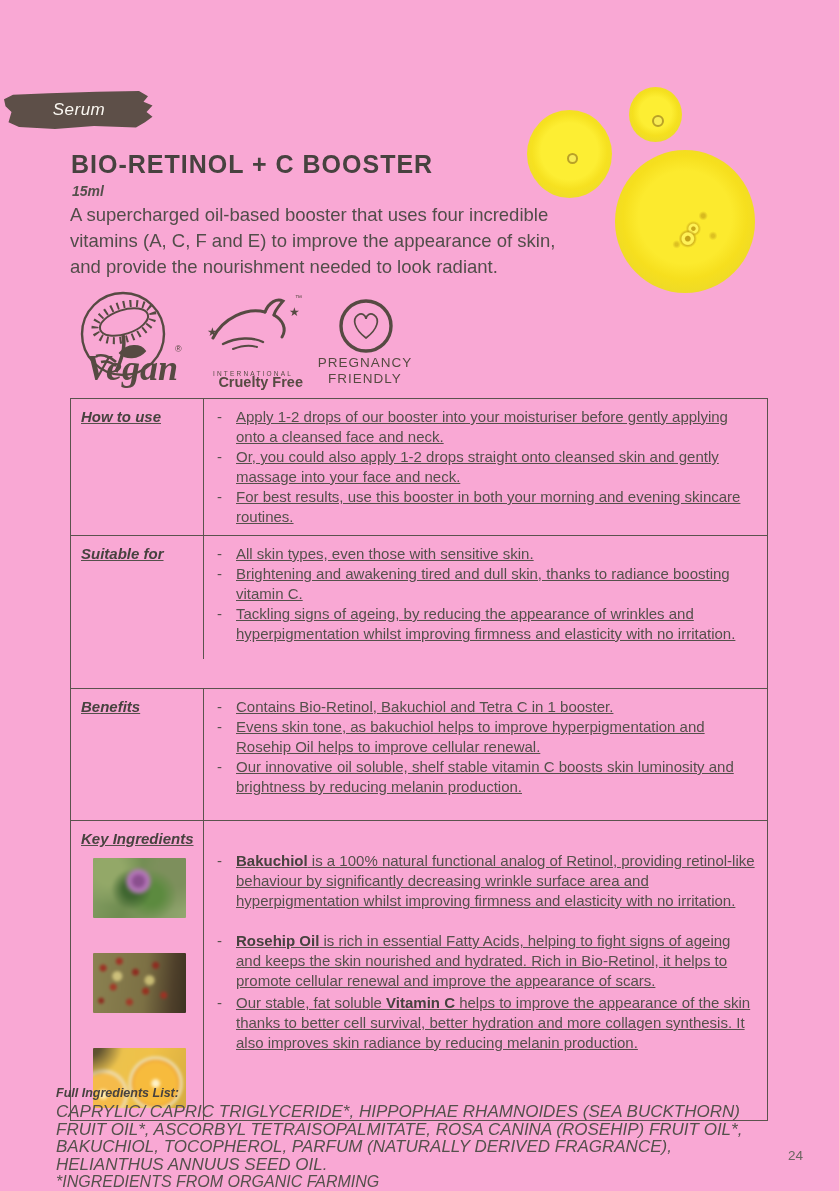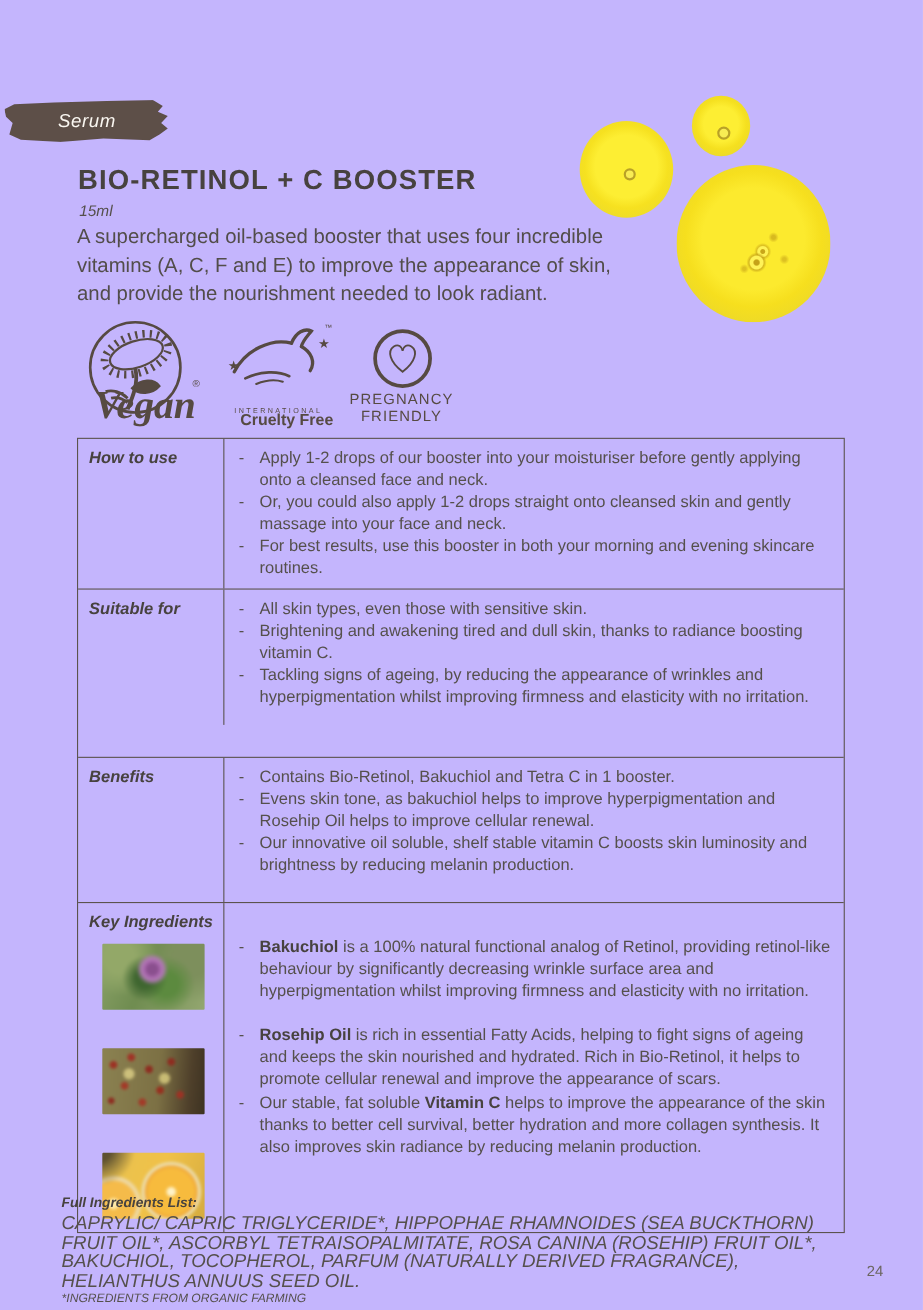--- a/index.html
+++ b/index.html
@@ -1,37 +1,37 @@
 <!DOCTYPE html>
 <html><head>
 <meta charset="utf-8">
 <style>
   * { margin:0; padding:0; box-sizing:border-box; }
   html,body { background:#e9e6e0; }
   .page {
     position:relative; width:839px; height:1191px; margin:0 auto;
-    background:#c4b5fd; overflow:hidden;
+    background:#f9a8d4; overflow:hidden;
     font-family:"Liberation Sans", sans-serif; color:#55504C;
   }
 
   
   .badge {
     position:absolute; left:4px; top:91px; width:150px; height:38px;
     background:#5D4F48;
     clip-path:polygon(0% 22%, 6% 10%, 30% 6%, 62% 2%, 90% 0%, 96% 14%, 93% 28%, 99% 38%, 95% 55%, 99% 68%, 94% 82%, 88% 96%, 60% 92%, 34% 100%, 10% 95%, 3% 82%, 5% 55%, 1% 40%);
     display:flex; align-items:center; justify-content:center;
   }
   .badge span { color:#FAF7F1; font-style:italic; font-size:17px; letter-spacing:.5px; }
 
   
   .title {
     position:absolute; left:71px; top:150px;
     font-size:25px; font-weight:bold; letter-spacing:1px; color:#47423F;
   }
-  .volume { position:absolute; left:72px; top:183px; font-style:italic; font-size:14px; color:#55504C; }
+  .volume { position:absolute; left:72px; top:183px; font-style:italic; font-size:14px; color:#55504C;font-weight:bold; }
   .description { position:absolute; left:70px; top:202px; width:520px; font-size:18.5px; line-height:26px; color:#524D4A; }
 
   
   .droplet { position:absolute; border-radius:50%; filter:blur(.5px); }
   .droplet-medium {
     left:527px; top:110px; width:85px; height:88px;
     background:radial-gradient(circle at 50% 47%, #fdee33 0 45%, #f6e120 60%, #efdd28 74%, #d6cd45 87%, #e0da72 94%, rgba(240,238,200,0) 100%);
   }
   .droplet-medium::after {
     content:""; position:absolute; left:47%; top:49%; width:7px; height:7px; border-radius:50%;
@@ -60,20 +60,21 @@
   .logos { position:absolute; left:0; top:0; }
   .logo-svg { position:absolute; }
   .cf-label { position:absolute; left:203px; top:352px; width:100px; text-align:right; font-weight:bold; font-size:14.5px; color:#564A42;margin-top:22px; }
   .cf-sublabel { position:absolute; left:203px; top:370px; width:100px; text-align:center; font-size:6.5px; letter-spacing:2.2px; color:#564A42; }
   .pf-label { position:absolute; left:313px; top:355px; width:104px; text-align:center; font-size:13.5px; letter-spacing:1px; color:#564A42; line-height:15.5px; }
 
   
   .info-table {
     position:absolute; left:70px; top:398px; width:698px;
     border:1px solid #5B534E;
+    text-decoration:underline;
   }
   .trow { display:flex; border-top:1px solid #5B534E; }
   .trow:first-child { border-top:none; }
   .tlabel {
     flex:0 0 133px; border-right:1px solid #5B534E; padding:9px 8px 8px 10px;
     font-weight:bold; font-style:italic; font-size:15px; color:#47423F; position:relative;
   }
   .tcontent { flex:1; padding:8px 12px 8px 10px; font-size:15px; line-height:20px; color:#55504C; }
   .bullet { position:relative; padding-left:22px; }
   .bullet::before { content:"-"; position:absolute; left:3px; }
@@ -117,21 +118,21 @@
   .ing-p::before { content:"-"; position:absolute; left:3px; }
   .ing-p.first { margin-top:22px; }
   .ing-p.second { margin-top:20px; }
   .ing-p.third { margin-top:2px; }
   .ing-bold { font-weight:bold; color:#47423F; }
 
   
   .full-ing { position:absolute; left:56px; top:1086px; width:702px; font-style:italic; color:#55504C; }
   .fi-title { font-weight:bold; font-size:12.5px; color:#47423F; margin-bottom:3px; }
   .fi-text { font-size:17px; line-height:17.5px; }
-  .fi-note { font-size:11px; line-height:17.5px; }
+  .fi-note { font-size:16px; line-height:17.5px; }
 
   .page-number { position:absolute; right:36px; top:1148px; font-size:13.5px; color:#6B6560; }
 </style>
 </head>
 <body>
 
 <div class="page">
 
   <div class="badge">
     <span>Serum</span>

